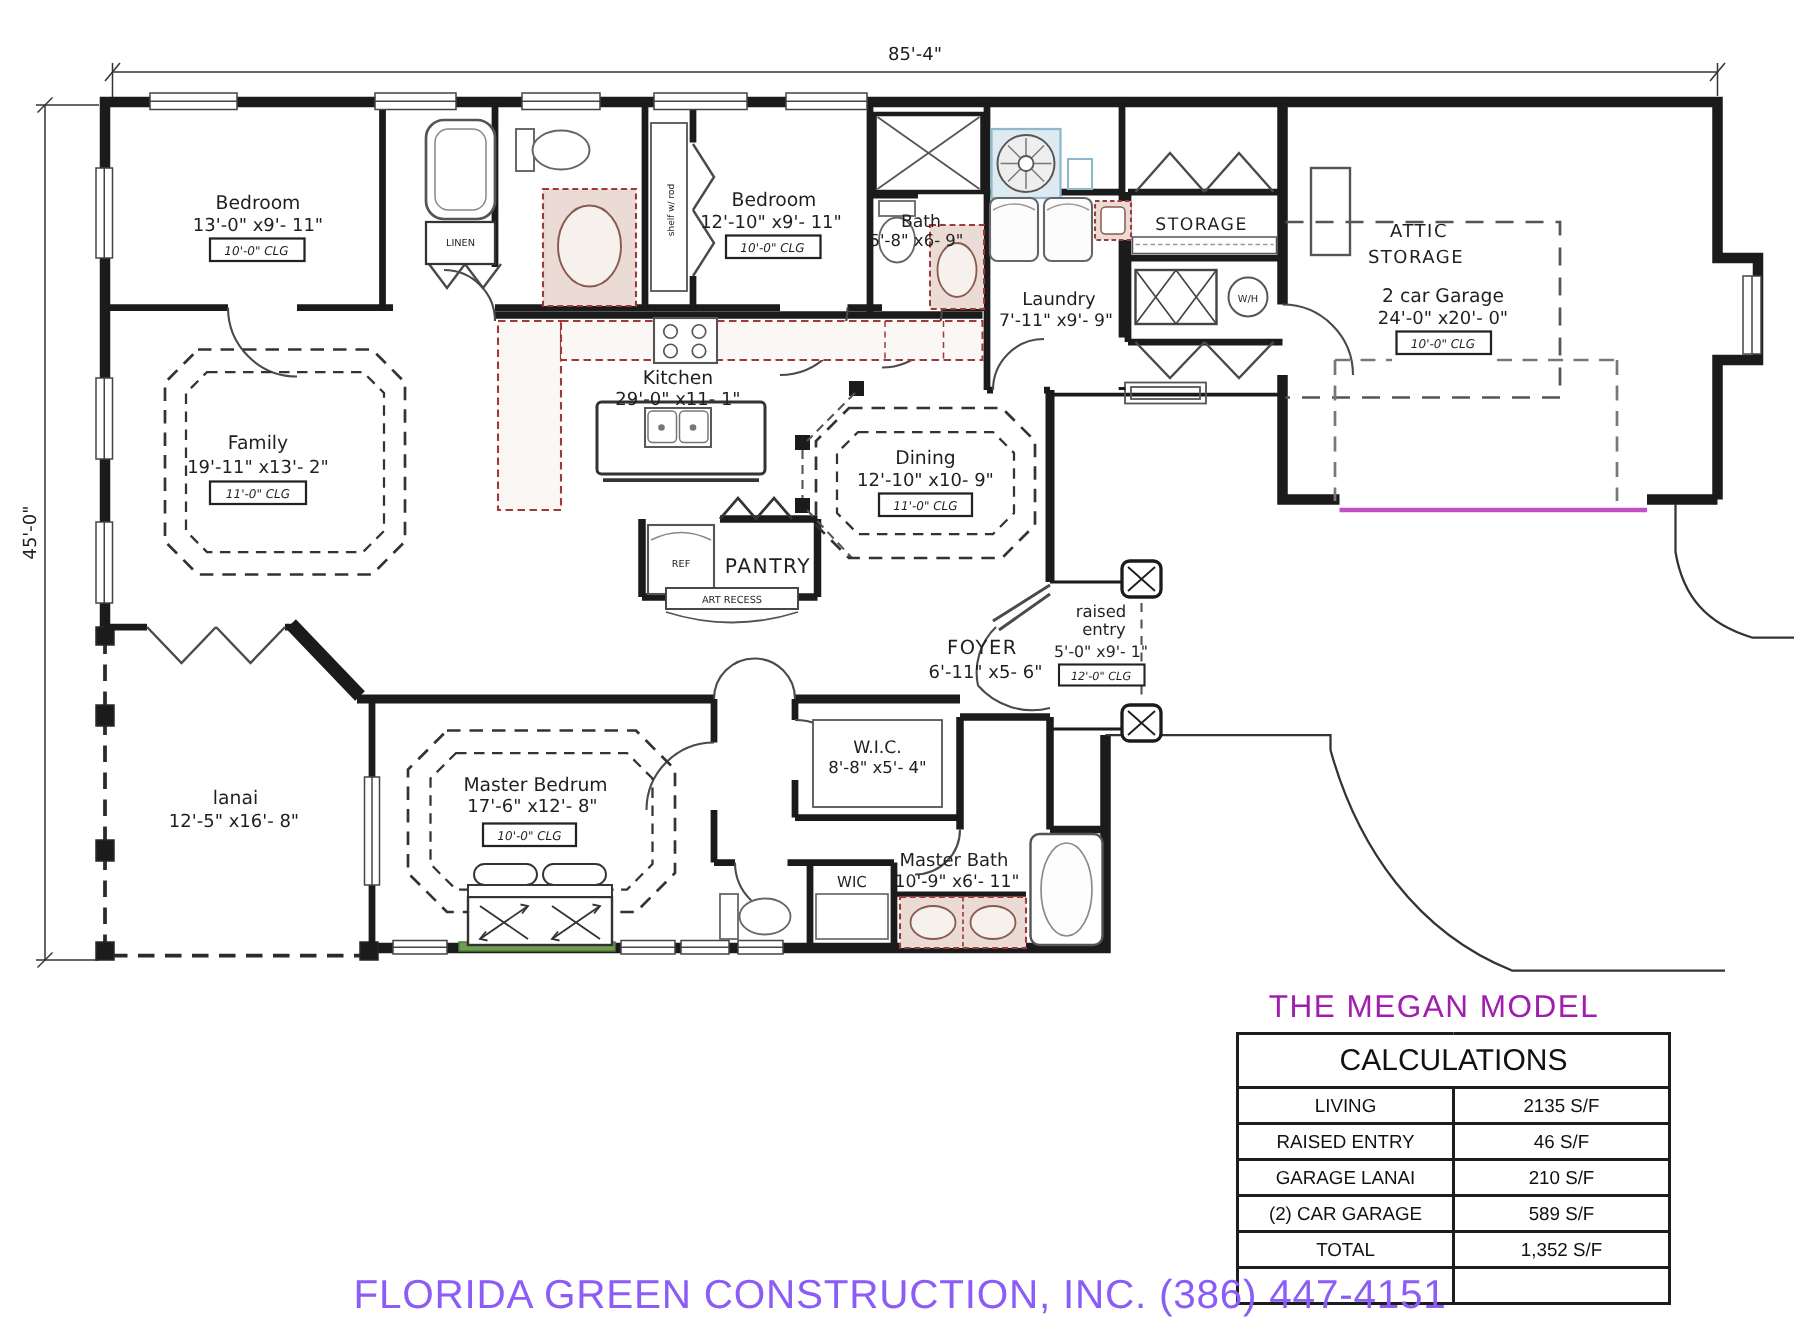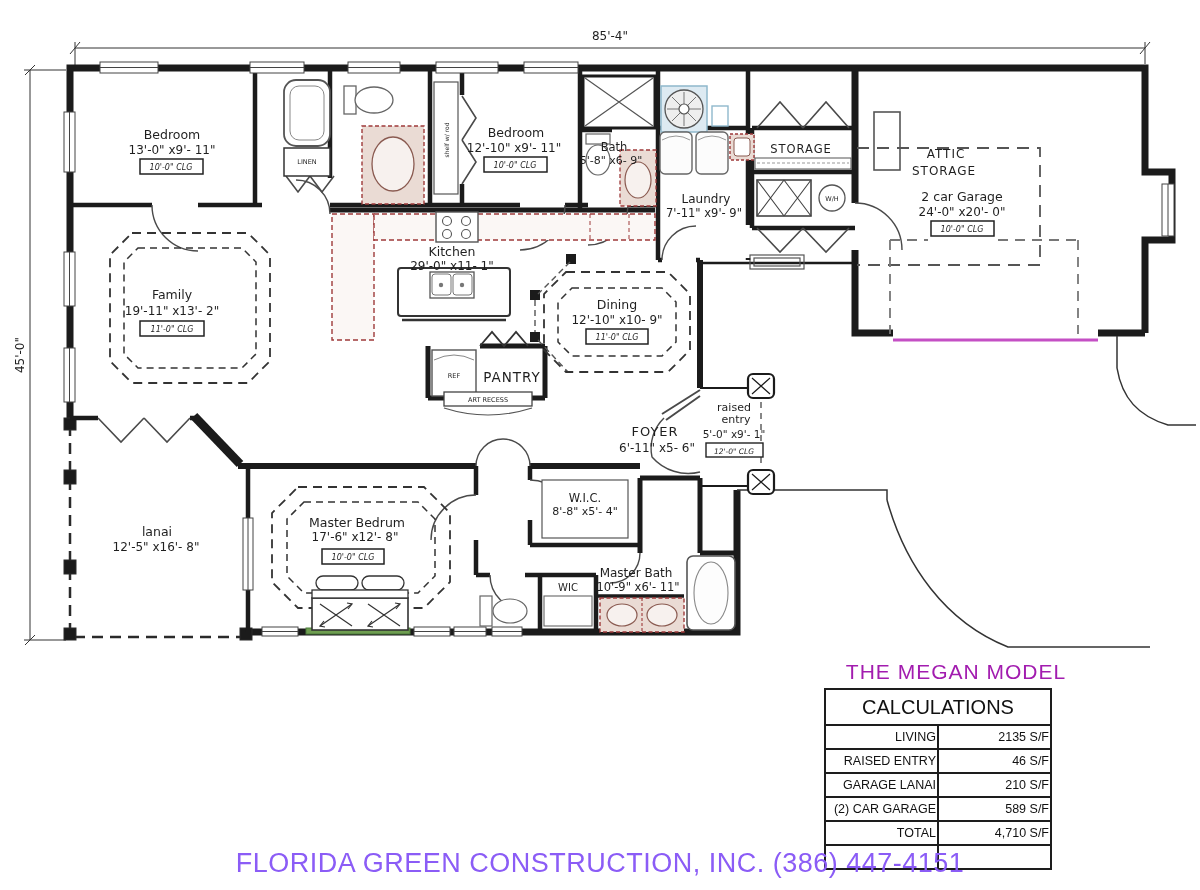--- a/index.html
+++ b/index.html
@@ -2,26 +2,26 @@
 <html><head>
 <meta charset="utf-8">
 <style>
   html,body{margin:0;padding:0;background:#ffffff;}
   .sheet{position:relative;width:1200px;height:890px;background:#fff;overflow:hidden;
          font-family:"DejaVu Sans", sans-serif;color:#1b1b1b;}
   svg text{font-family:"DejaVu Sans", sans-serif;fill:#1f1f1f;}
   .model-title{position:absolute;left:822px;top:660px;width:268px;text-align:center;
                font-size:21px;letter-spacing:1px;color:#a21caf;
                font-family:"Liberation Sans", sans-serif;}
-  .calc-wrap{position:absolute;left:824px;top:688px;width:228px;}
+  .calc-wrap{position:absolute;left:824px;top:688px;width:290px;}
   table.calc{border-collapse:collapse;width:100%;table-layout:fixed;
              font-family:"Liberation Sans", sans-serif;}
   table.calc th, table.calc td{border:2px solid #1d1d1d;text-align:center;color:#111;}
   table.calc th{font-size:20px;font-weight:normal;height:32px;}
-  table.calc td{font-size:12.5px;height:20px;text-align:right;}
+  table.calc td{font-size:12.5px;height:20px;}
   .footer{position:absolute;left:50px;top:848px;width:1100px;text-align:center;
           font-size:27px;color:#8b5cf6;font-family:"Liberation Sans", sans-serif;
           letter-spacing:0.5px;}
 </style>
 </head>
 <body>
 
 <div class="sheet">
 
 <svg width="1200" height="890" viewBox="0 0 1200 890">
@@ -399,21 +399,21 @@
     <tr>
       <td>GARAGE LANAI</td>
       <td>210 S/F</td>
           </tr>
     <tr>
       <td>(2) CAR GARAGE</td>
       <td>589 S/F</td>
           </tr>
     <tr>
       <td>TOTAL</td>
-      <td>4,710 S/F</td>
+      <td>1,352 S/F</td>
           </tr>
     <tr>
       <td></td>
       <td></td>
           </tr>
   </tbody>
       </table>
 </div>
 
 <div class="footer">FLORIDA GREEN CONSTRUCTION, INC. (386) 447-4151</div>

